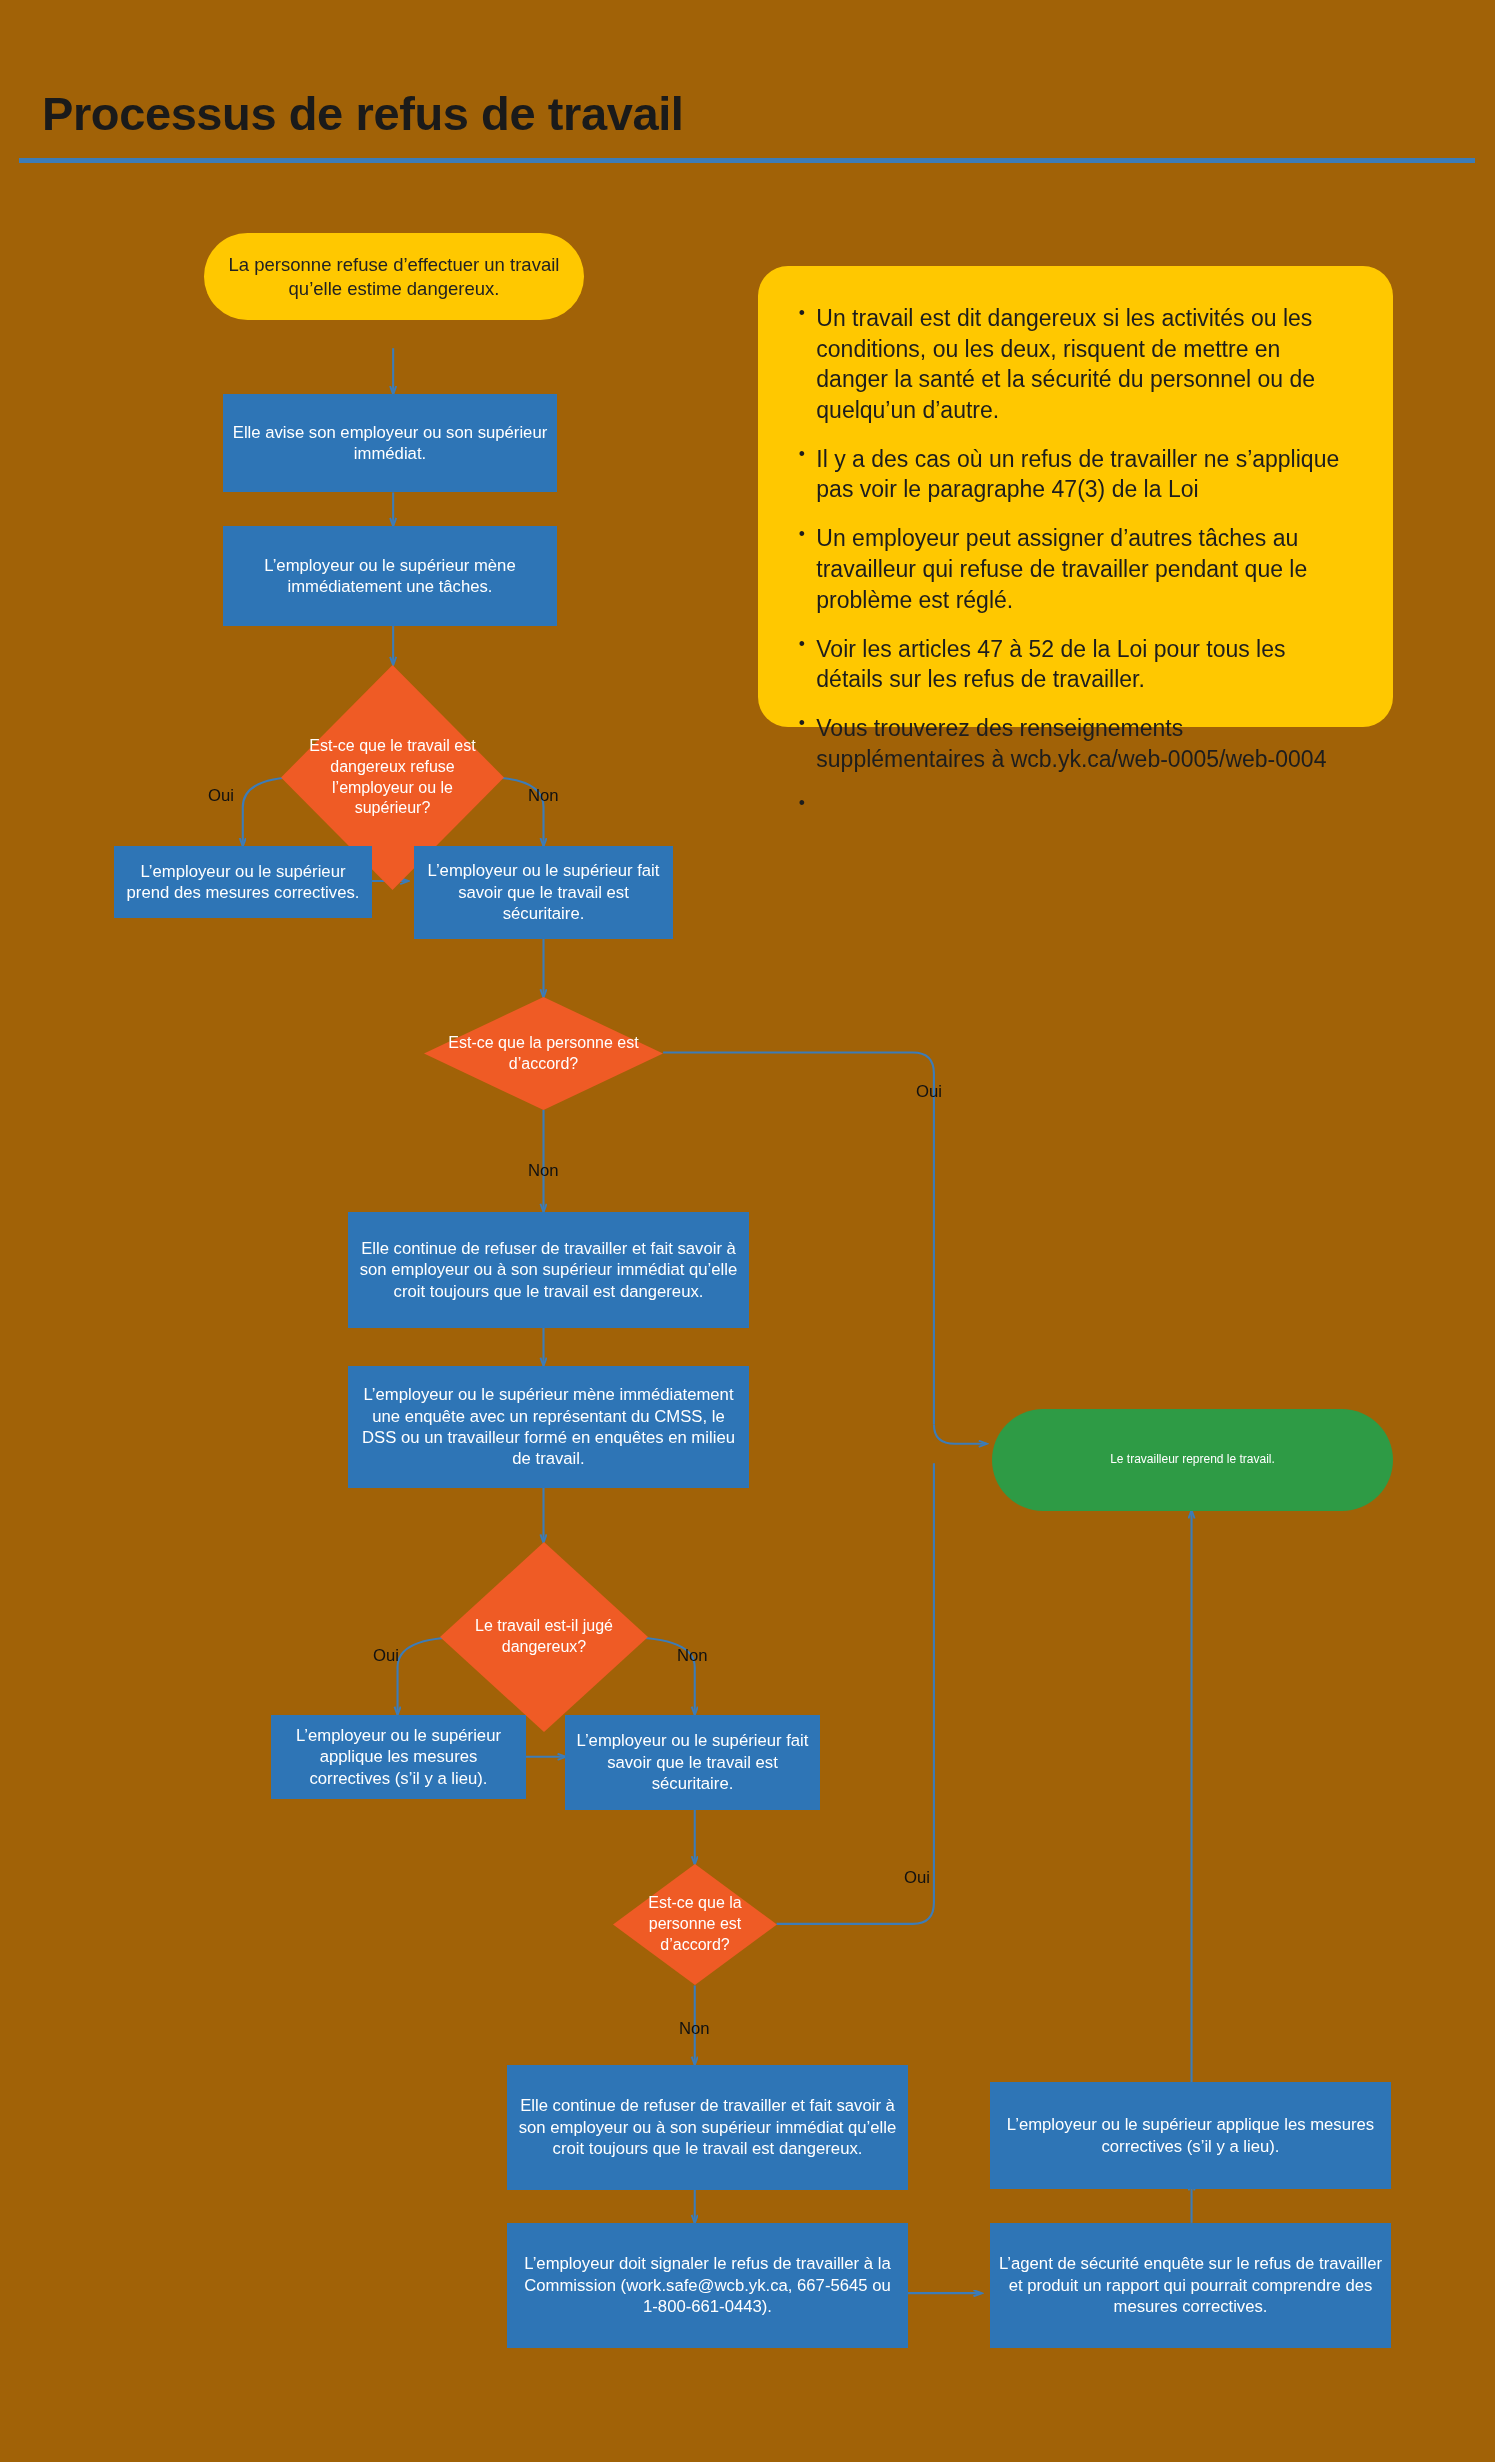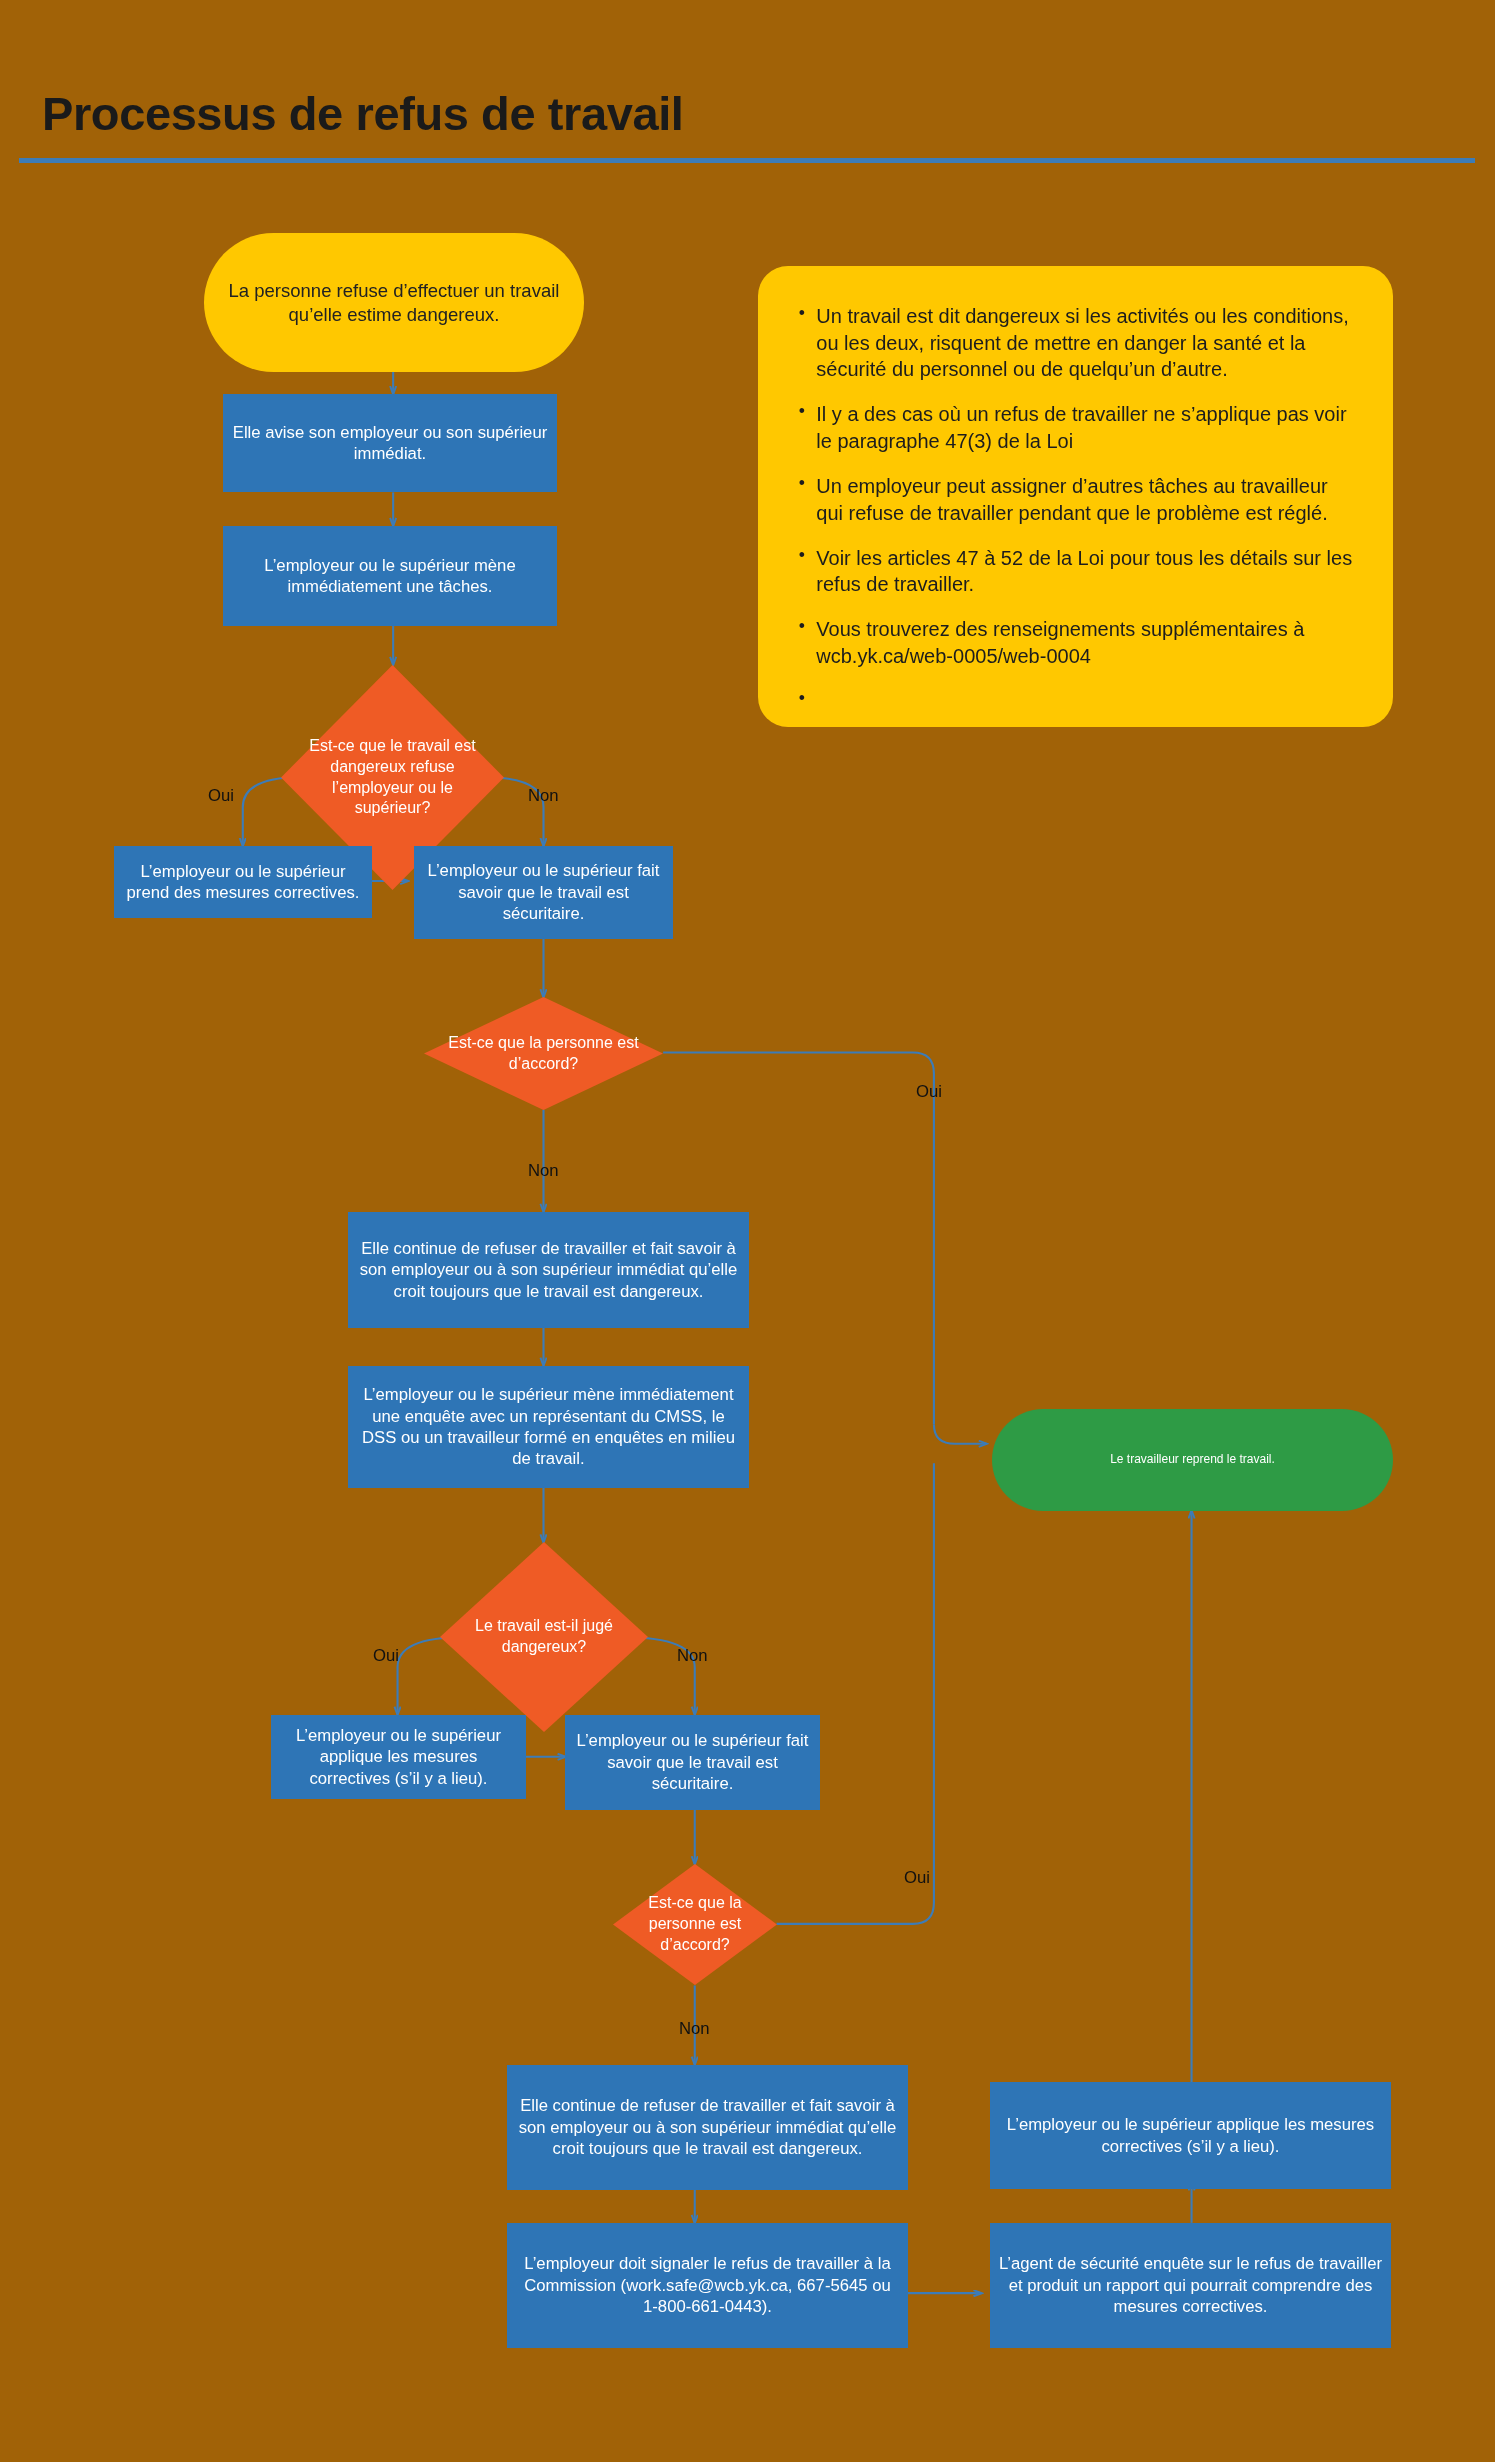--- a/index.html
+++ b/index.html
@@ -109,21 +109,21 @@
   }
   #callout ul {
     list-style: none;
     margin: 0;
     padding: 0;
   }
   #callout li {
     position: relative;
     padding-left: 19.3px;
     margin-bottom: 18.5px;
-    font-size: 20px;
+    font-size: 23px;
     line-height: 1.33;
     color: #1d1d1d;
   }
   #callout li:before {
     content: "\2022";
     position: absolute;
     left: 1.8px;
     top: -0.9px;
     font-size: 17.6px;
   }
@@ -210,21 +210,21 @@
     <ul>
       <li>Un travail est dit dangereux si les activités ou les conditions, ou les deux, risquent de mettre en danger la santé et la sécurité du personnel ou de quelqu’un d’autre.</li>
       <li>Il y a des cas où un refus de travailler ne s’applique pas voir le paragraphe 47(3) de la Loi</li>
       <li>Un employeur peut assigner d’autres tâches au travailleur qui refuse de travailler pendant que le problème est réglé.</li>
       <li>Voir les articles 47 à 52 de la Loi pour tous les détails sur les refus de travailler.</li>
       <li>Vous trouverez des renseignements supplémentaires à wcb.yk.ca/web-0005/web-0004</li>
       <li class="empty"></li>
     </ul>
   </div>
 
-  <div class="node term-start" style="left:204px; top:233px; width:380px; height:139px;">
+  <div class="node term-start" style="left:204px; top:233px; width:380px; height:87px;">
     <span class="txt">La personne refuse d’effectuer un travail qu’elle estime dangereux.</span>
   </div>
 
   <div class="node proc" style="left:223px; top:394px; width:334px; height:98px;">
     <span class="txt">Elle avise son employeur ou son supérieur immédiat.</span>
   </div>
 
   <div class="node proc" style="left:223px; top:526px; width:334px; height:100px;">
     <span class="txt">L’employeur ou le supérieur mène immédiatement une tâches.</span>
   </div>

